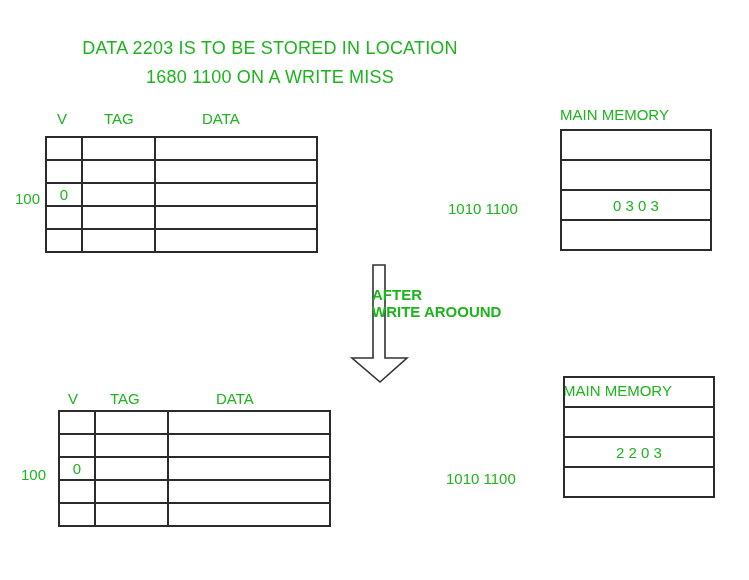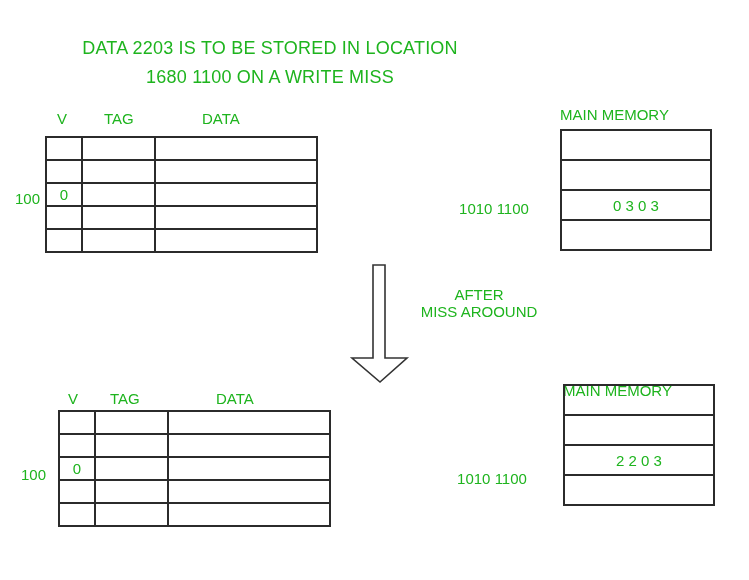--- a/index.html
+++ b/index.html
@@ -33,32 +33,33 @@
   table.cache td{height:21px;}
   td.col-v{width:34px;}
   td.col-tag{width:71px;}
   td.col-data{width:160px;}
   table.mem td{height:28px;width:148px;border-radius:15px;}
   .mem-title{
     position:absolute;width:152px;text-align:left;
     font-size:15px;color:var(--green,#1eb41e);white-space:nowrap;
   }
   .addr{
-    position:absolute;width:92px;text-align:center;
+    position:absolute;width:92px;text-align:left;
     font-size:15px;color:var(--green,#1eb41e);white-space:nowrap;
   }
   .rowlabel{
     position:absolute;width:32px;text-align:right;
     font-size:15px;color:var(--green,#1eb41e);
   }
   .arrow-wrap{position:absolute;left:348px;top:262px;width:64px;height:124px;}
   .transition-text{
-    position:absolute;left:404px;top:286px;width:150px;
-    text-align:center;font-size:15px;line-height:17px;
+    position:absolute;left:372px;top:286px;width:150px;
+    text-align:left;font-size:15px;line-height:17px;
     color:var(--green,#1eb41e);
+    font-weight:bold;
   }
 </style>
 </head>
 <body>
 
 <div class="canvas">
 
   <div class="title">
     <div>DATA 2203 IS TO BE STORED IN LOCATION</div>
     <div>1680 1100 ON A WRITE MISS</div>
@@ -120,21 +121,21 @@
   </tbody>
     </table>
 
   <div class="arrow-wrap">
     <svg width="64" height="124" viewBox="0 0 64 124" xmlns="http://www.w3.org/2000/svg">
       <path d="M25 3 H37 V96 H59 L32 120 L4 96 H25 Z" fill="#ffffff" stroke="#333333" stroke-width="1.6" stroke-linejoin="miter"></path>
     </svg>
   </div>
   <div class="transition-text">
     <div>AFTER</div>
-    <div>MISS AROOUND</div>
+    <div>WRITE AROOUND</div>
   </div>
 
   <span class="lbl" style="left:68px;top:390px;">V</span>
   <span class="lbl" style="left:110px;top:390px;">TAG</span>
   <span class="lbl" style="left:216px;top:390px;">DATA</span>
 
   <span class="rowlabel" style="left:14px;top:466px;">100</span>
 
   <table class="dtbl cache" style="left:58px;top:410px;">
     <tbody>
@@ -162,21 +163,21 @@
       <td class="col-v"></td>
       <td class="col-tag"></td>
       <td class="col-data"></td>
     </tr>
   </tbody>
     </table>
 
   <div class="mem-title" style="left:563px;top:382px;">MAIN MEMORY</div>
   <span class="addr" style="left:446px;top:470px;">1010 1100</span>
 
-  <table class="dtbl mem" style="left:563px;top:384px;padding-left:32px;">
+  <table class="dtbl mem" style="left:563px;top:376px;padding-left:32px;">
     <tbody>
         <tr>
           <td></td>
         </tr>
     <tr>
           <td></td>
         </tr>
     <tr>
           <td>2 2 0 3</td>
         </tr>

